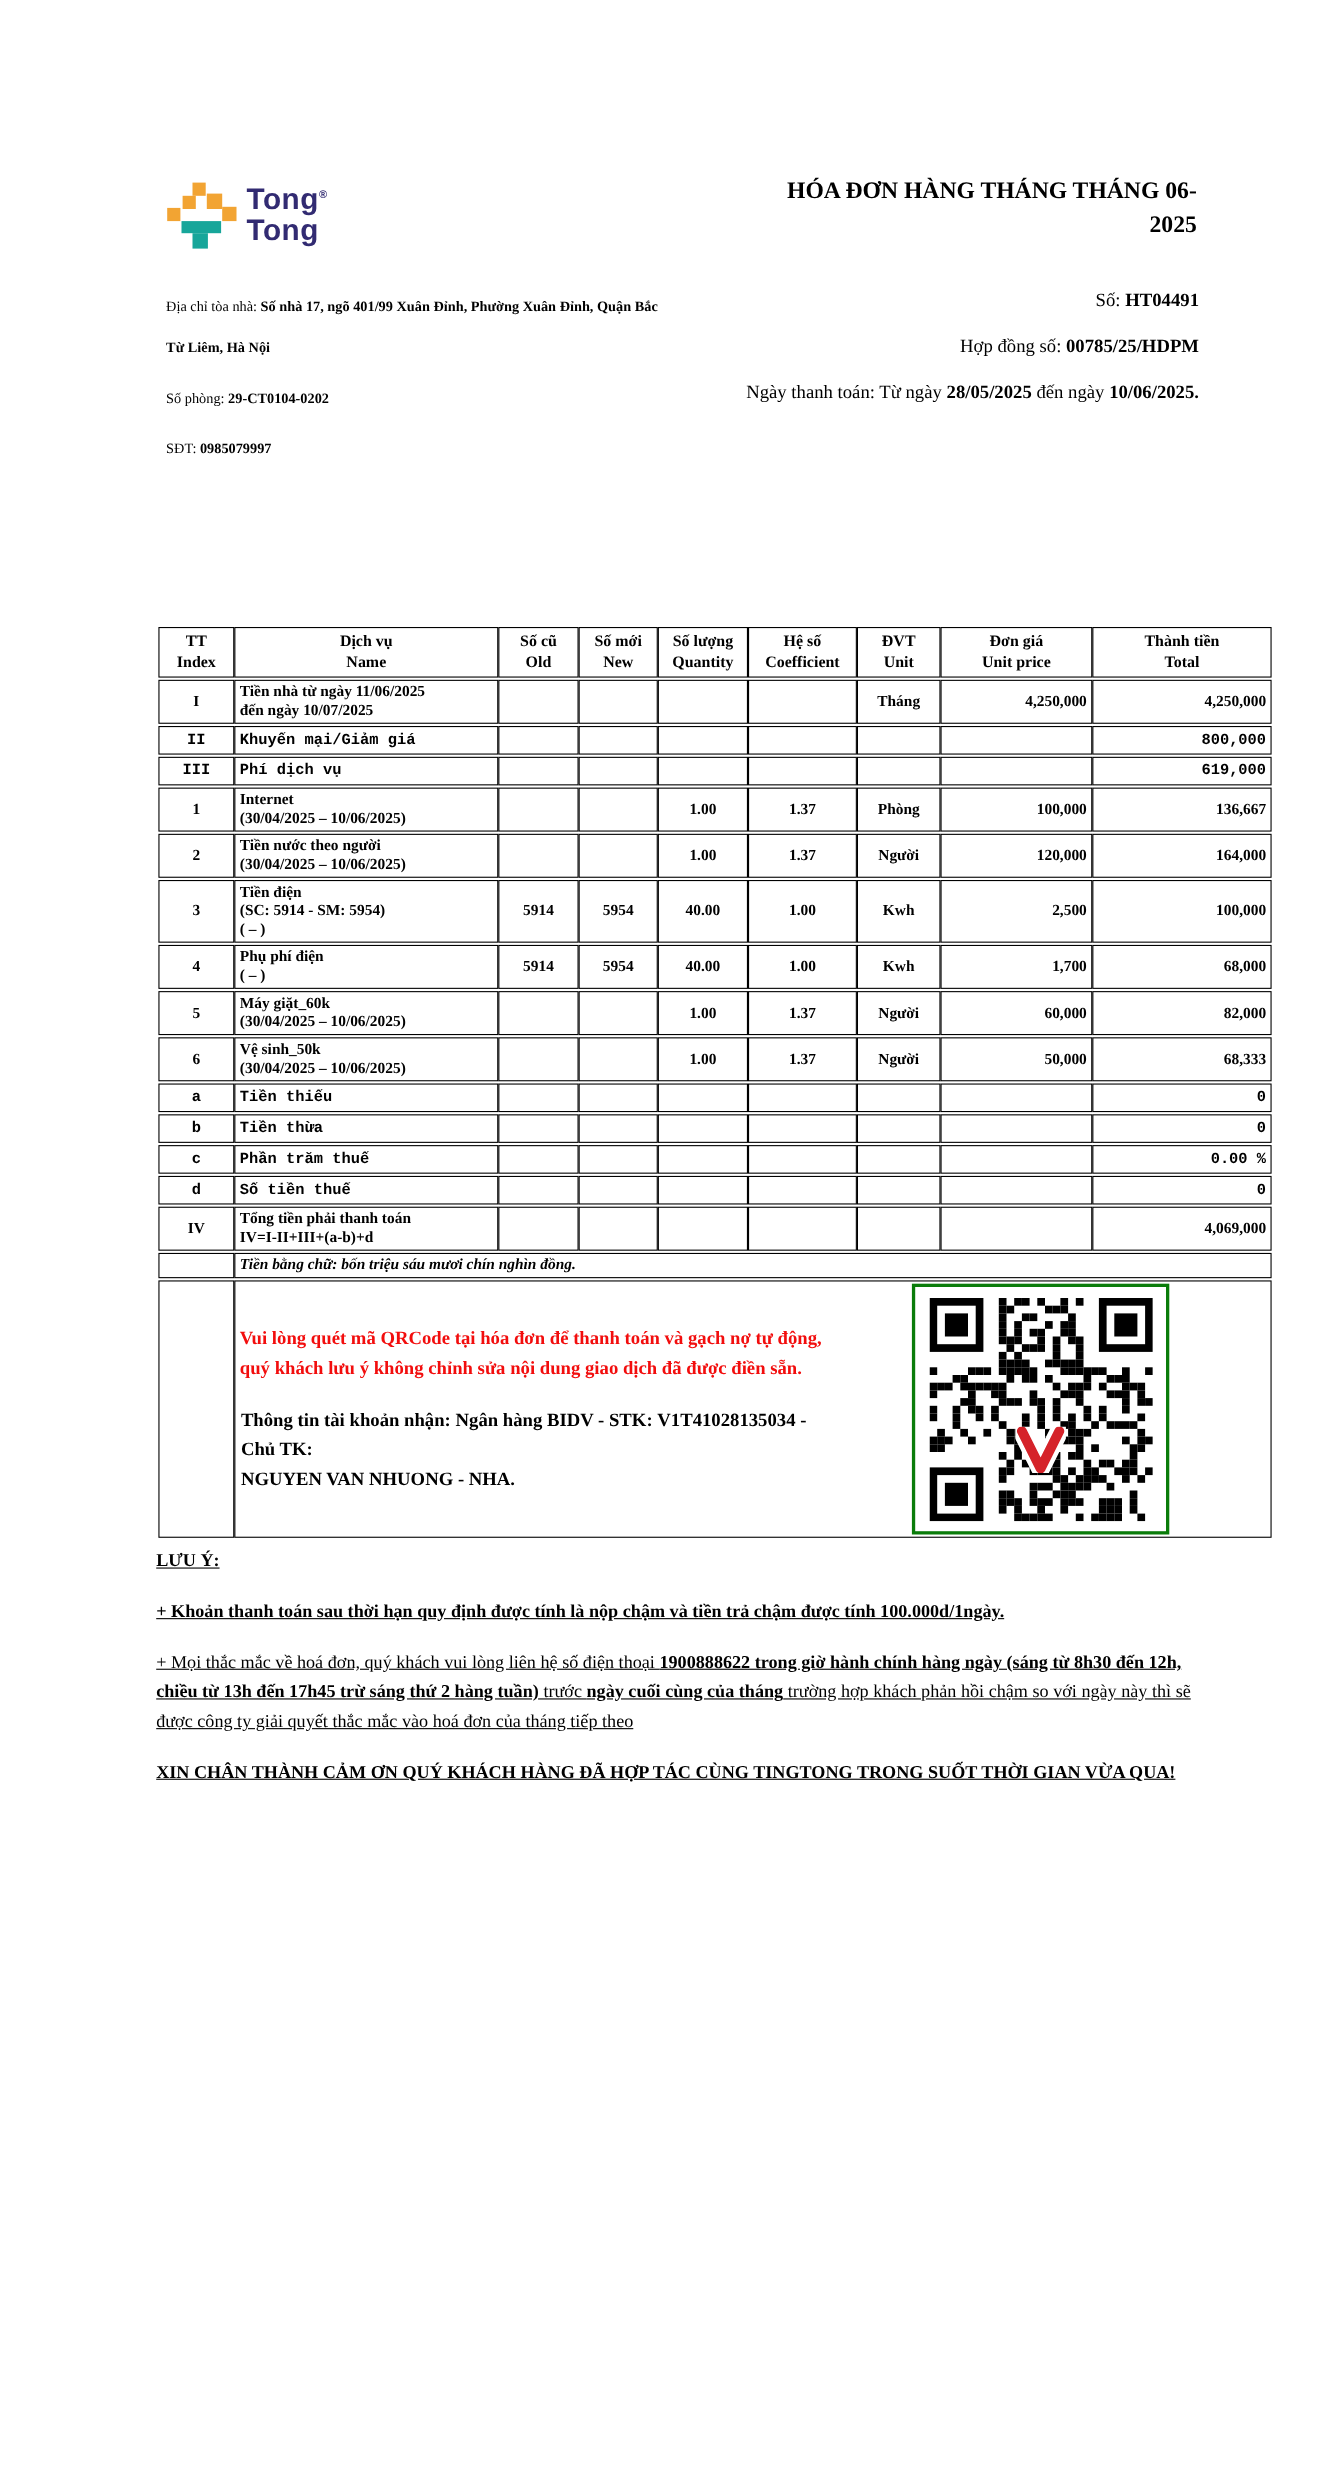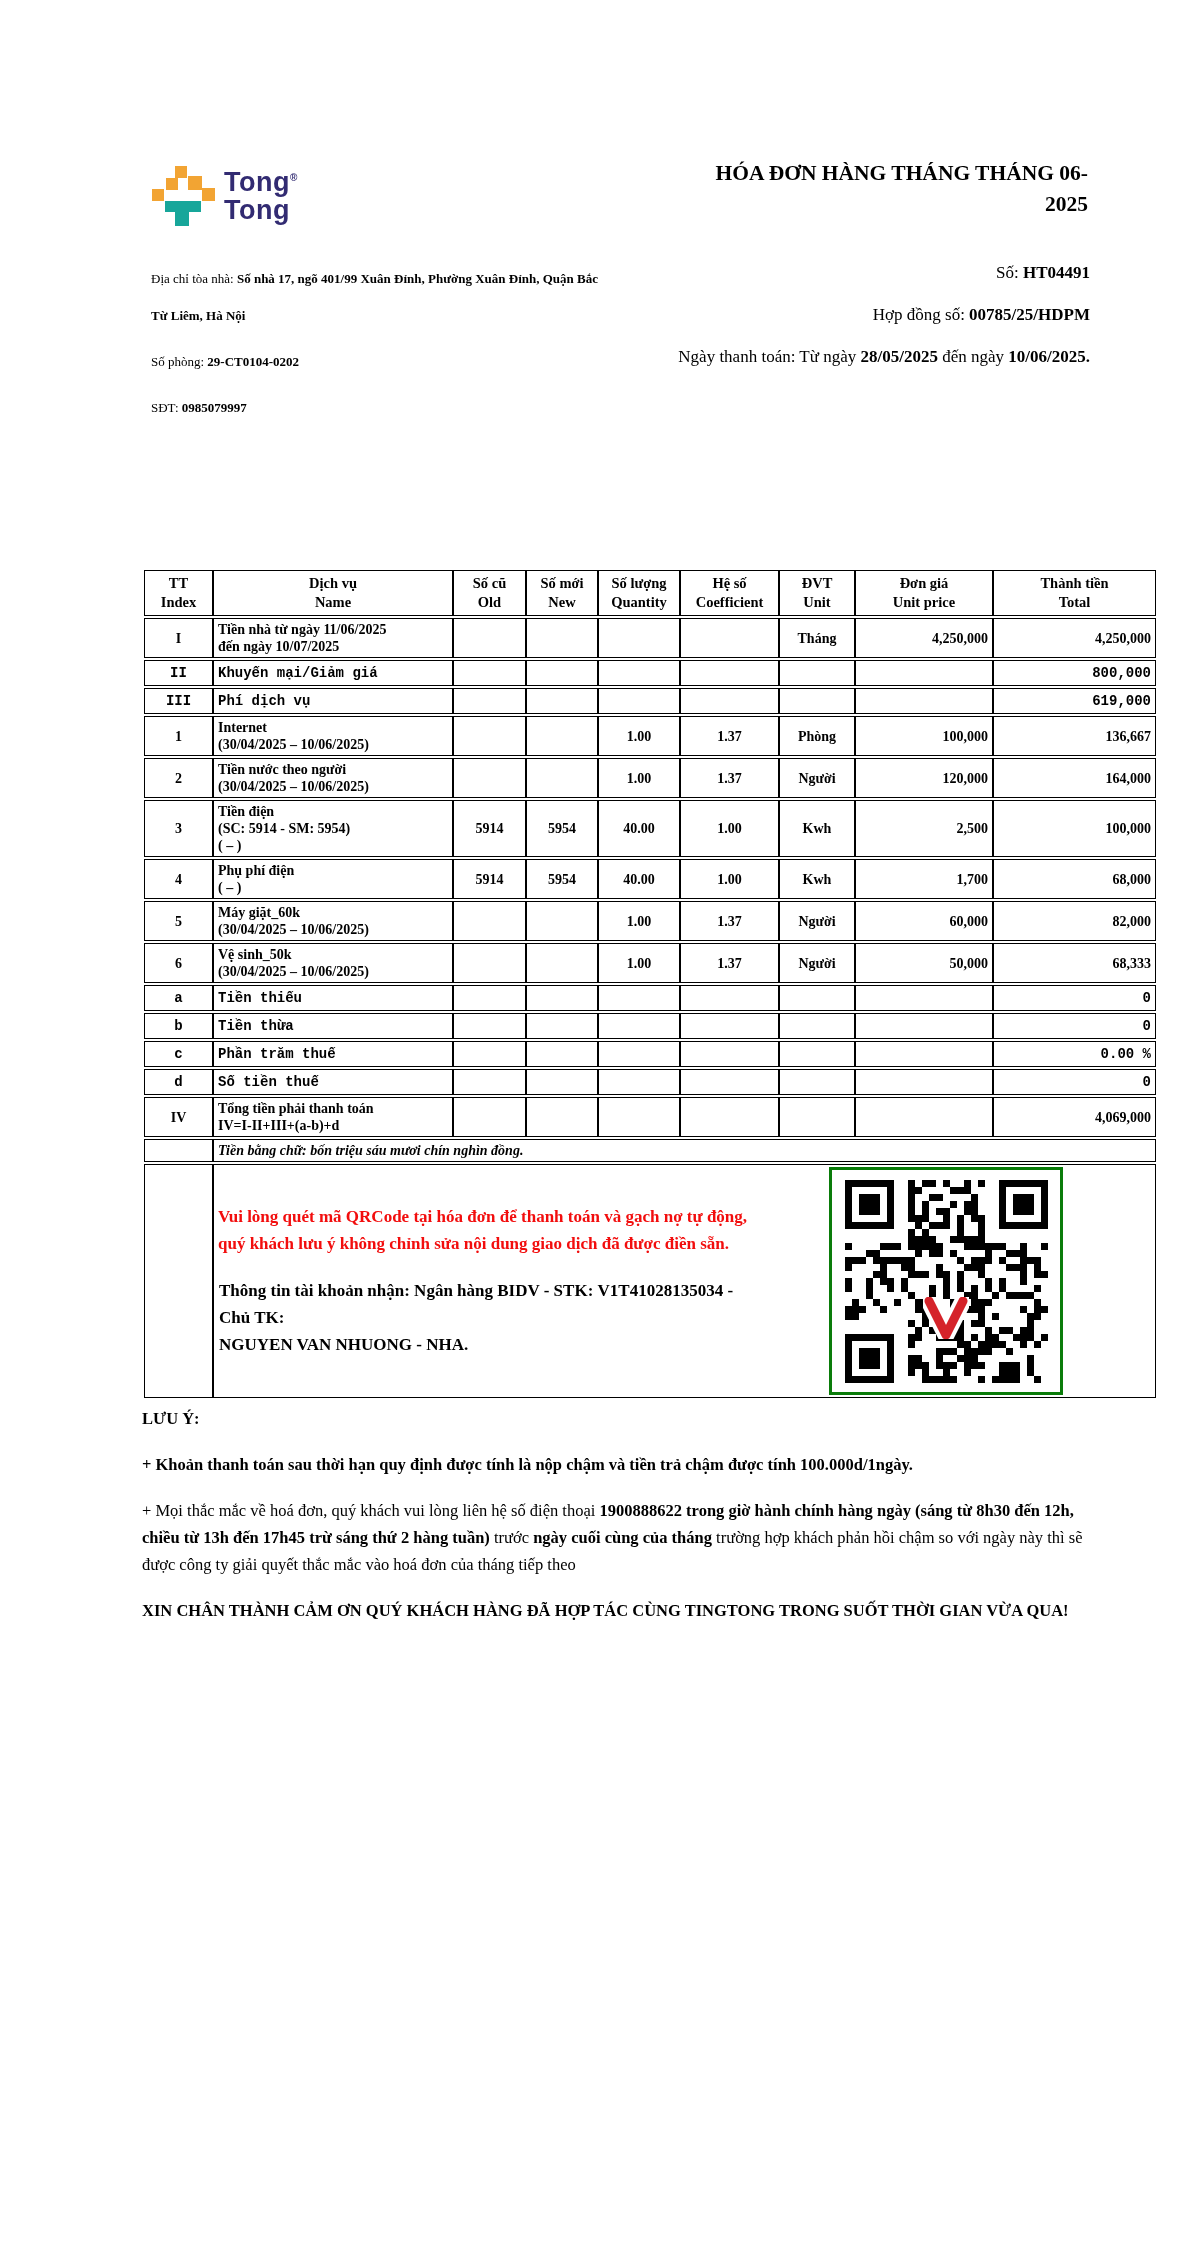--- a/index.html
+++ b/index.html
@@ -49,21 +49,21 @@
   .qr-texts{width:545px;font-size:17px;line-height:27px;}
   .red-note{color:var(--alert-red,#f20d0d);margin:0 0 20px 0;}
   .account{margin:1px;}
   .qr-box{margin-left:auto;margin-right:88px;width:228px;height:222px;
           border:3px solid var(--qr-border-green,#0a7c0a);background:#fff;position:relative;
           display:flex;align-items:center;justify-content:center;}
   .v-mark{position:absolute;left:50%;top:57%;transform:translateX(-50%);}
 
   
   .notes{position:absolute;left:142px;top:1405px;width:958px;font-size:16.5px;line-height:27px;}
-  .notes p{margin:0 0 19px 0;}
+  .notes p{margin:0 0 19px 0;text-decoration:underline;}
   .bold{font-weight:bold;}
 </style>
 </head>
 <body>
 
 <div class="page">
 
   <div class="logo-mark">
     <i class="sq o s1"></i>
     <i class="sq o s2"></i>

